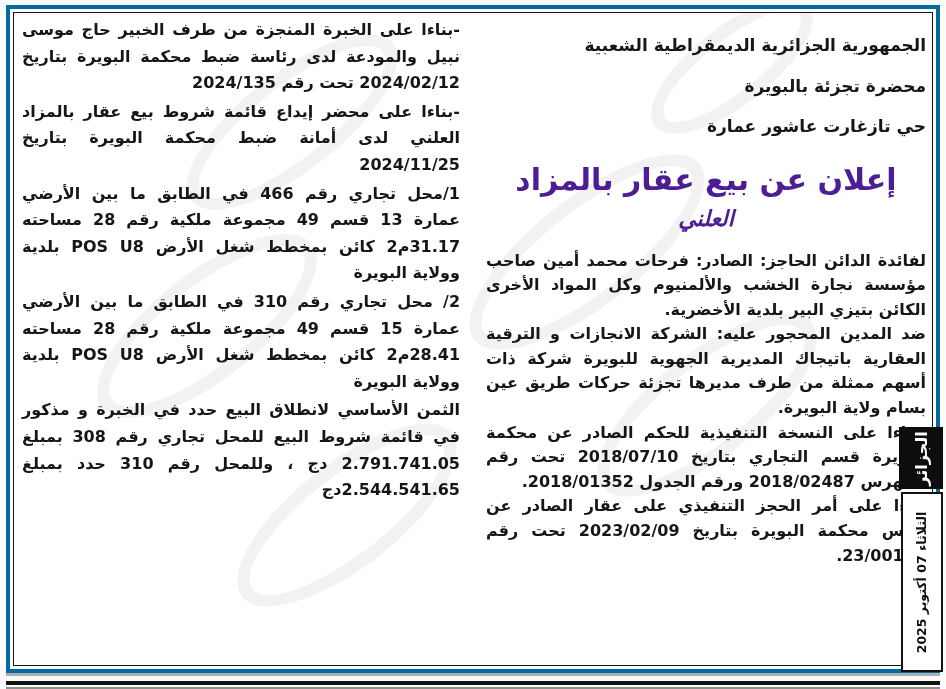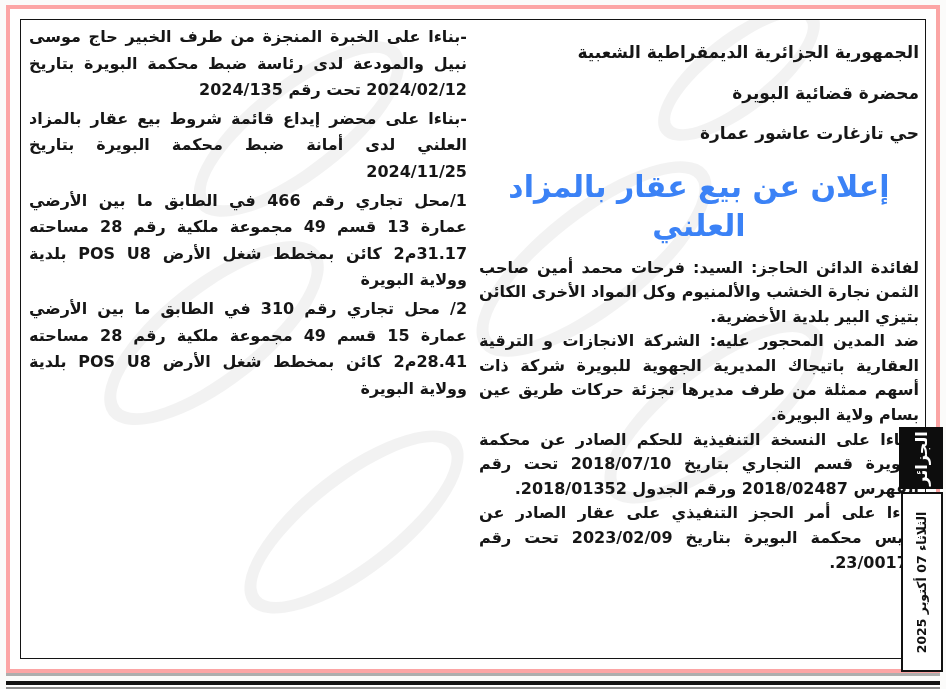--- a/index.html
+++ b/index.html
@@ -7,41 +7,41 @@
     width:946px;height:689px;position:relative;overflow:hidden;
     background:#fbfbfa;
     font-family:"DejaVu Sans",sans-serif;
     -webkit-font-smoothing:antialiased;
   }
   .page{position:absolute;inset:0;direction:rtl;}
 
   
   .frame{
     position:absolute;left:6px;top:5px;width:934px;height:668px;
-    border:4px solid #fca5a5;padding:10px;box-sizing:border-box;background:#fff;
+    border:4px solid #0369a1;padding:3px;box-sizing:border-box;background:#fff;
     box-shadow:0 3px 0 rgba(80,80,80,.45);
   }
   .frame-inner{
     border:1.5px solid #141414;width:100%;height:100%;
     box-sizing:border-box;position:relative;overflow:hidden;background:#fff;
   }
 
   
   .wm{position:absolute;border:13px solid rgba(125,125,125,.10);
       border-radius:50%;transform:rotate(-38deg);pointer-events:none;z-index:0;}
 
   .col{position:absolute;top:4px;z-index:1;color:#161616;}
   .col-right{right:6px;width:440px;}
   .col-left{left:8px;width:438px;}
 
   .header-line{font-size:17px;line-height:23.5px;font-weight:bold;text-align:right;}
-  .title{margin:20px 0 12px;text-align:center;font-weight:900;color:#3b82f6;}
+  .title{margin:20px 0 12px;text-align:center;font-weight:900;color:#4c1d95;}
   .title span{display:block;}
   .title-l1{font-size:30px;line-height:41px;}
-  .title-l2{font-size:30px;line-height:37px;}
+  .title-l2{font-size:22px;line-height:37px;font-style:italic;}
 
   .para{font-size:16px;line-height:24.6px;font-weight:bold;
         text-align:justify;margin:0;}
   .col-left .para{line-height:26.6px;margin-bottom:2px;}
 
   
   .sidebar{position:absolute;right:2px;top:427px;width:45px;z-index:5;}
   .logo-box{width:44px;height:62px;background:#0d0d0d;display:flex;
         align-items:center;justify-content:center;margin:0 1px 3px 0;box-sizing:border-box;}
   .logo-box .vert{color:#fff;font-size:16px;font-weight:900;
@@ -67,41 +67,42 @@
       <div class="wm" style="left:620px;top:14px;width:170px;height:52px;"></div>
       <div class="wm" style="left:150px;top:60px;width:230px;height:72px;"></div>
       <div class="wm" style="left:430px;top:185px;width:260px;height:82px;"></div>
       <div class="wm" style="left:60px;top:260px;width:240px;height:80px;"></div>
       <div class="wm" style="left:560px;top:340px;width:240px;height:78px;"></div>
       <div class="wm" style="left:200px;top:450px;width:240px;height:78px;"></div>
 
       <div class="col col-right">
         <div class="header">
             <p class="header-line">الجمهورية  الجزائرية الديمقراطية الشعبية</p>
-            <p class="header-line">محضرة قضائية البويرة</p>
+            <p class="header-line">محضرة تجزئة بالبويرة</p>
             <p class="header-line">حي تازغارت عاشور عمارة</p>
           </div>
         <h1 class="title">
           <span class="title-l1">إعلان عن  بيع عقار بالمزاد</span>
           <span class="title-l2">العلني</span>
         </h1>
         <div class="paras">
-            <p class="para">لفائدة الدائن الحاجز: السيد: فرحات محمد أمين صاحب الثمن نجارة الخشب والألمنيوم وكل المواد الأخرى الكائن بتيزي البير بلدية الأخضرية.</p>
+            <p class="para">لفائدة الدائن الحاجز: الصادر: فرحات محمد أمين صاحب مؤسسة نجارة الخشب والألمنيوم وكل المواد الأخرى الكائن بتيزي البير بلدية الأخضرية.</p>
             <p class="para">ضد المدين المحجور عليه: الشركة الانجازات و الترقية العقارية باتيجاك المديرية الجهوية للبويرة شركة ذات أسهم ممثلة من طرف مديرها تجزئة حركات طريق  عين بسام ولاية البويرة.</p>
             <p class="para">-بناءا على النسخة التنفيذية للحكم الصادر عن محكمة البويرة قسم التجاري بتاريخ 2018/07/10 تحت رقم الفهرس 2018/02487 ورقم الجدول 2018/01352.</p>
             <p class="para">بناءا على أمر الحجز التنفيذي على عقار الصادر عن رئيس محكمة البويرة بتاريخ 2023/02/09 تحت رقم 23/00175.</p>
           </div>
       </div>
 
       <div class="col col-left">
         <div class="paras">
             <p class="para">-بناءا على الخبرة المنجزة من طرف الخبير حاج موسى نبيل  والمودعة لدى رئاسة ضبط  محكمة البويرة بتاريخ 2024/02/12 تحت رقم 2024/135</p>
             <p class="para">-بناءا على محضر إيداع قائمة  شروط بيع عقار بالمزاد العلني  لدى  أمانة  ضبط  محكمة  البويرة  بتاريخ 2024/11/25</p>
             <p class="para">1/محل تجاري رقم 466 في الطابق ما بين الأرضي عمارة 13 قسم 49 مجموعة ملكية رقم 28 مساحته 31.17م2 كائن بمخطط شغل الأرض POS U8 بلدية وولاية البويرة</p>
             <p class="para">2/ محل تجاري رقم 310 في الطابق ما بين الأرضي عمارة 15 قسم 49 مجموعة ملكية رقم 28 مساحته 28.41م2 كائن بمخطط شغل الأرض POS U8 بلدية وولاية البويرة</p>
+            <p class="para">الثمن الأساسي لانطلاق البيع حدد في الخبرة و مذكور في قائمة شروط البيع للمحل تجاري رقم 308 بمبلغ 2.791.741.05 دج ، وللمحل رقم 310 حدد بمبلغ 2.544.541.65دج</p>
           </div>
 
       </div>
 
     </div>
   </div>
 
   <div class="sidebar">
     <div class="logo-box">
       <span class="vert">الجزائر</span>

